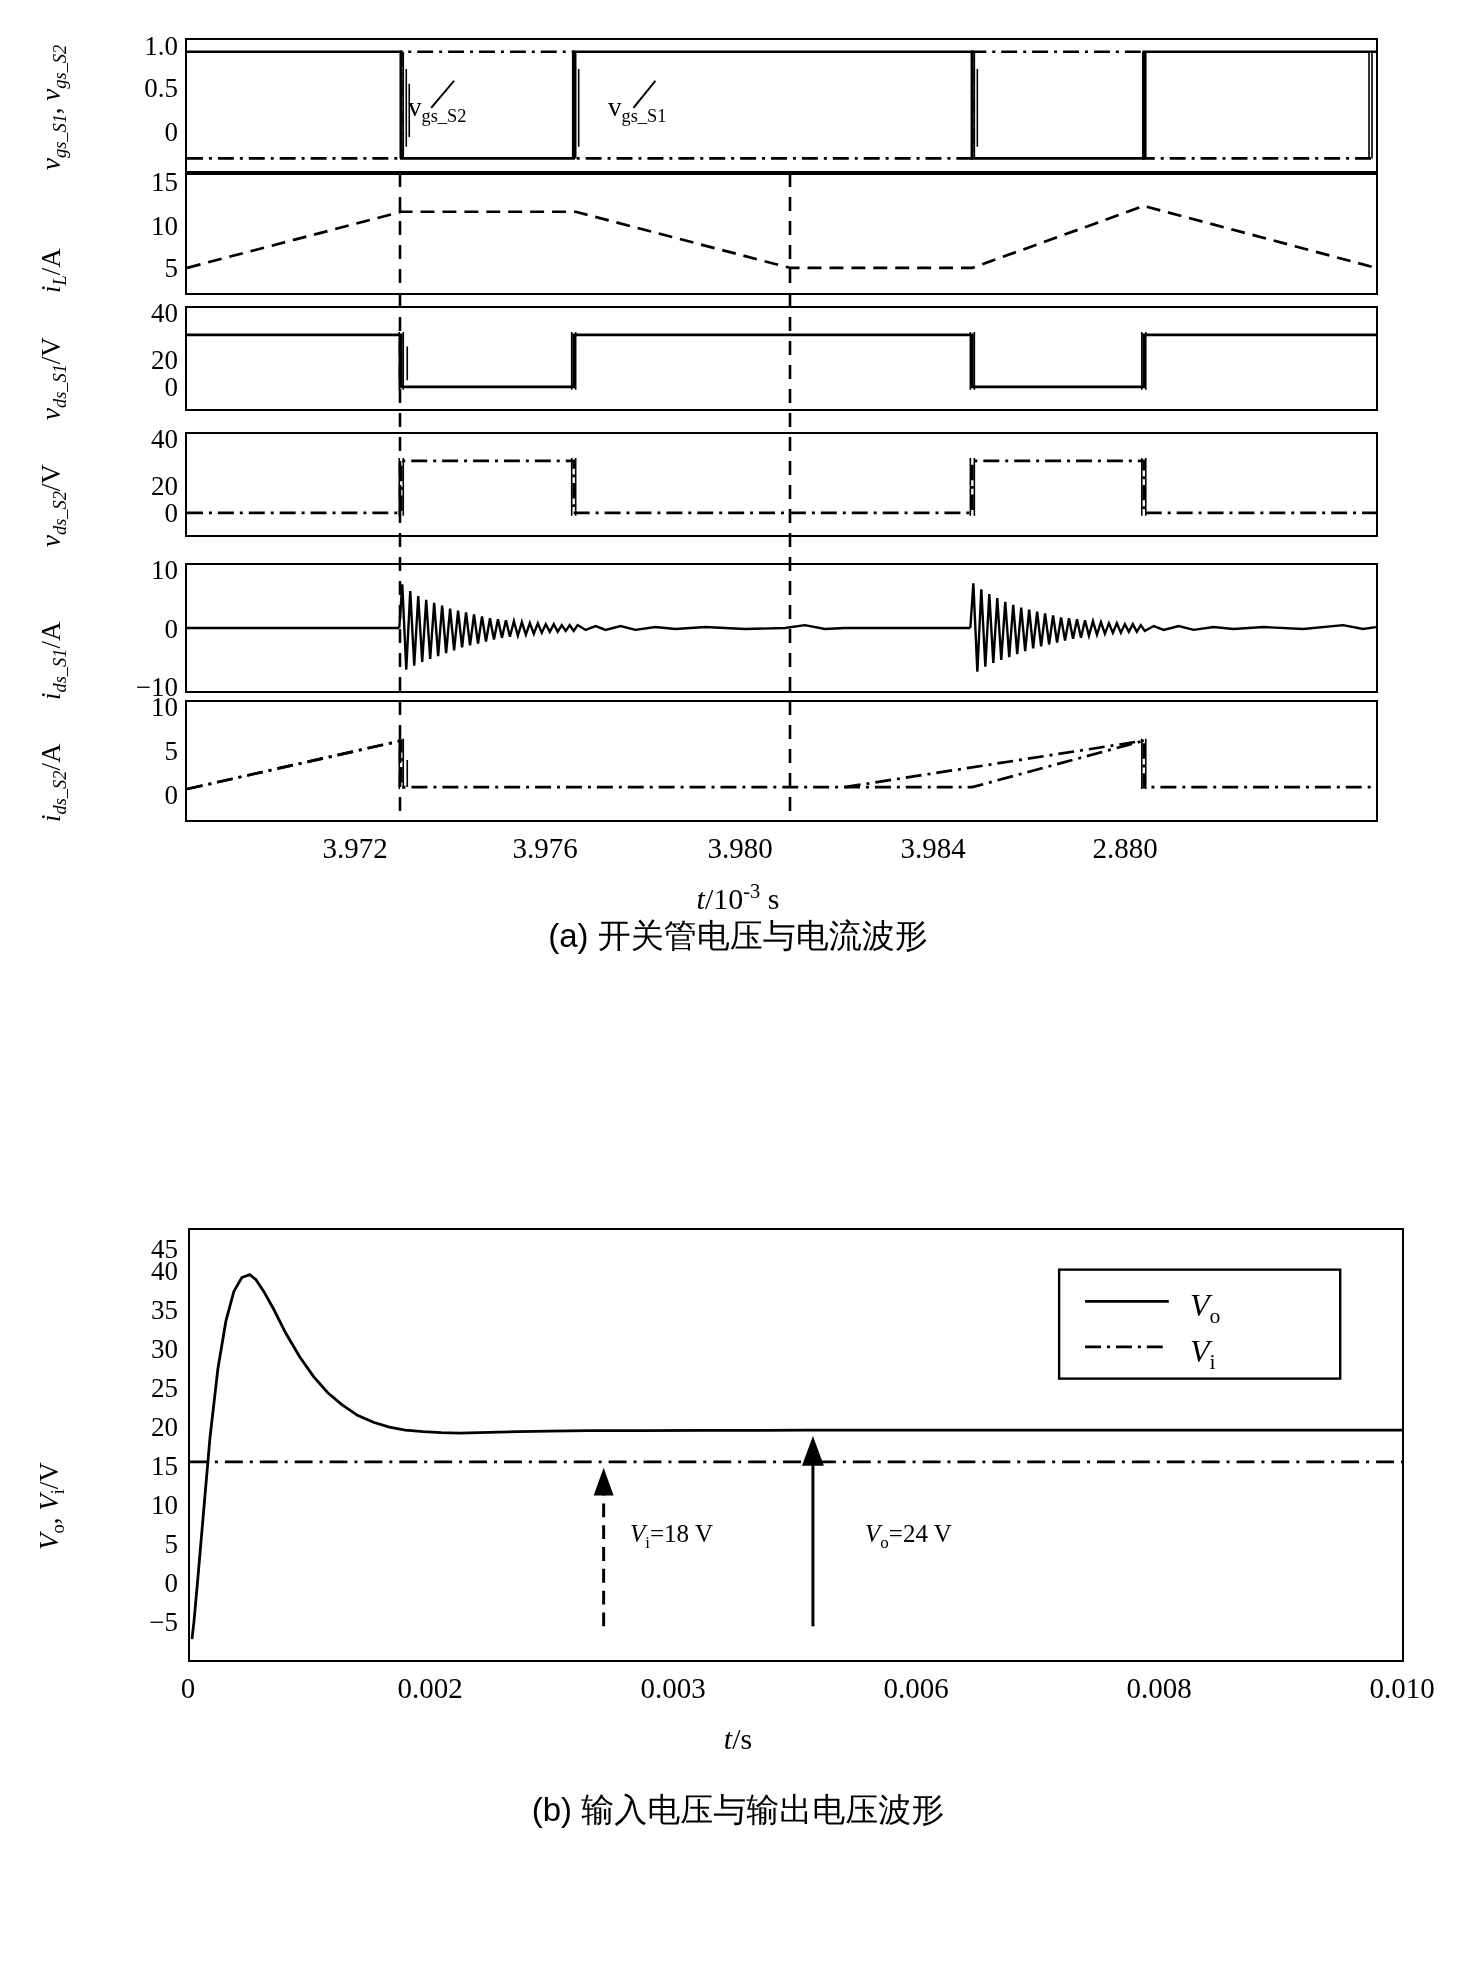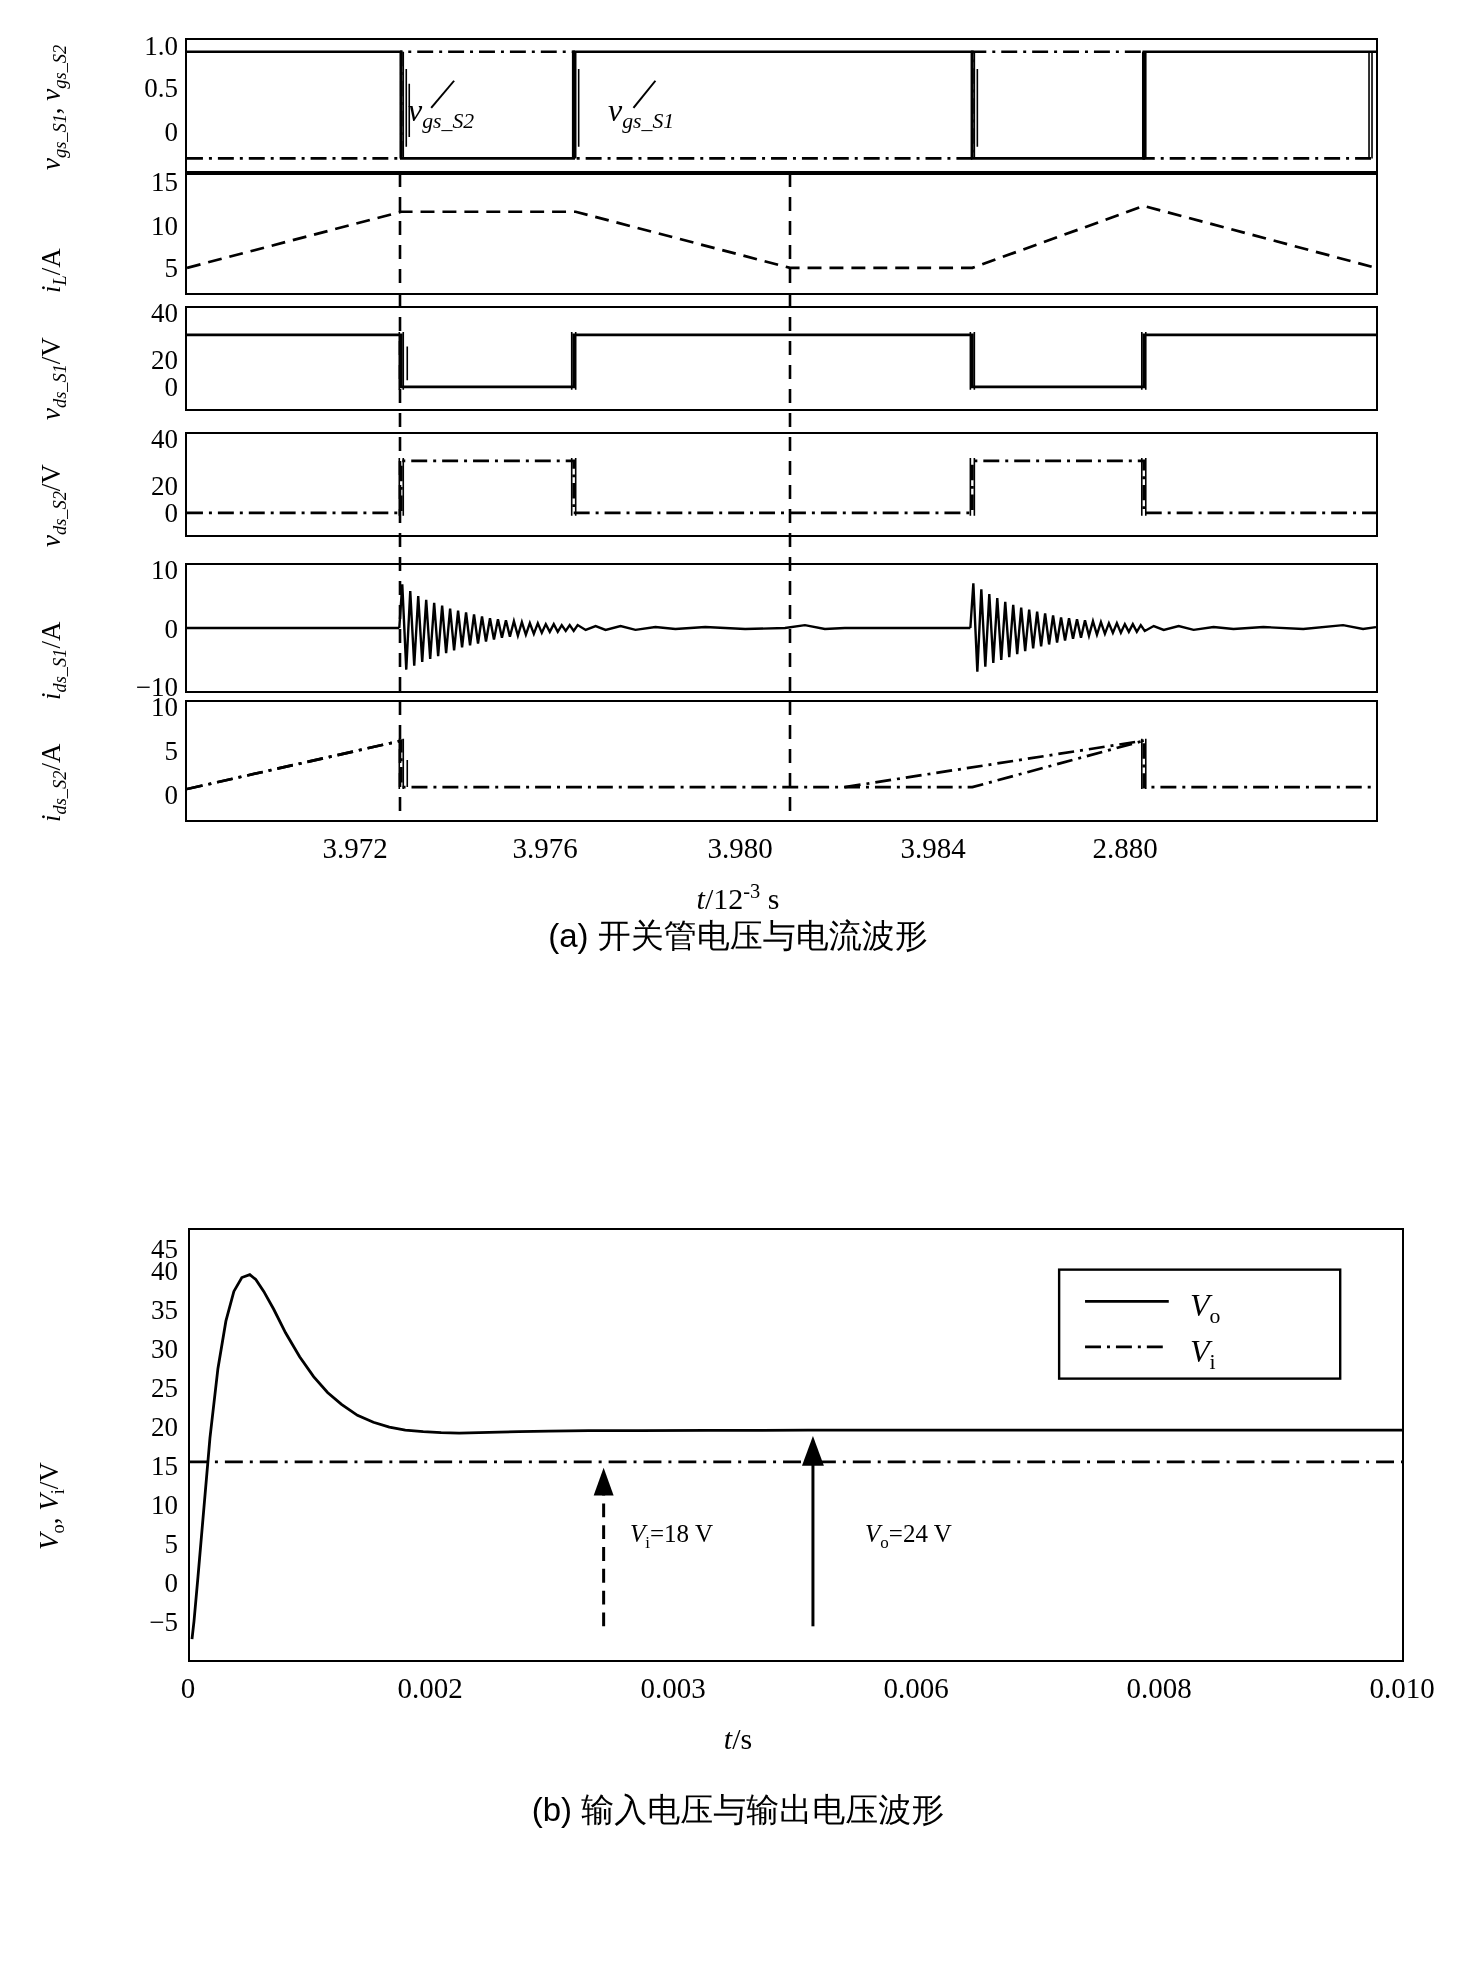--- a/index.html
+++ b/index.html
@@ -45,22 +45,21 @@
     font-family:"Liberation Sans", sans-serif;
   }
   .axlab{
     position:absolute;
     width:100%;
     text-align:center;
     font-size:30px;
   }
   .sig-annot{
     position:absolute;
-    font-size:32px;
-    font-style:italic;
+    font-size:27px;
     white-space:nowrap;
   }
   sub{font-size:0.68em;}
   sup{font-size:0.68em;}
 
   
   #figB{top:1210px;height:768px;}
   .leg-item{
     position:absolute;
     font-size:32px;
@@ -189,21 +188,21 @@
     </svg>
   </div>
 
   <div class="xtick" style="left:275px;top:832px;width:160px;">3.972</div>
   <div class="xtick" style="left:465px;top:832px;width:160px;">3.976</div>
   <div class="xtick" style="left:660px;top:832px;width:160px;">3.980</div>
   <div class="xtick" style="left:853px;top:832px;width:160px;">3.984</div>
   <div class="xtick" style="left:1045px;top:832px;width:160px;">2.880</div>
 
   <div class="axlab" style="left:0;top:880px;">
-    <span style="font-style:italic;">t</span><span>/12</span><sup>-3</sup><span> s</span>
+    <span style="font-style:italic;">t</span><span>/10</span><sup>-3</sup><span> s</span>
   </div>
 
   <div class="caption" style="left:0;top:914px;">(a) 开关管电压与电流波形</div>
 </div>
 
 <div class="fig" id="figB">
 
   <div class="panel" style="left:188px;top:18px;width:1216px;height:434px;">
     <svg viewBox="0 0 1216 434" preserveAspectRatio="none">
 

